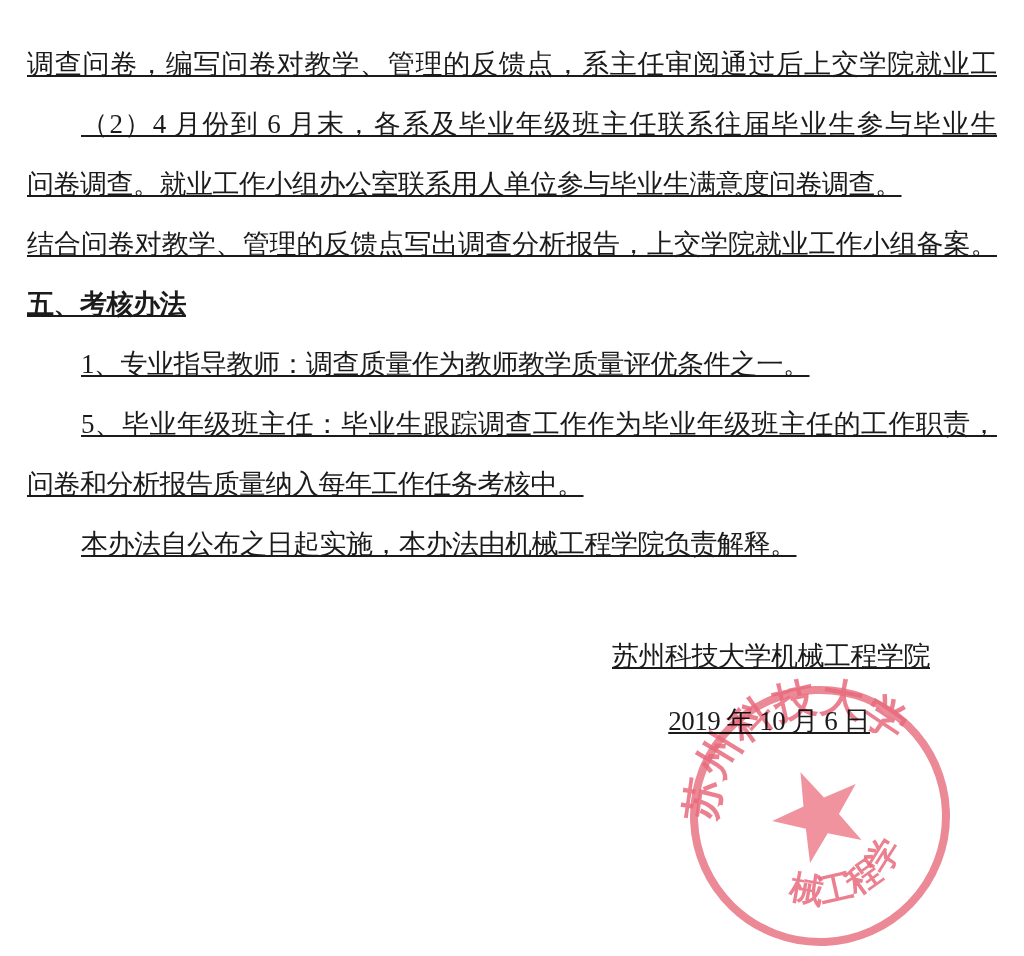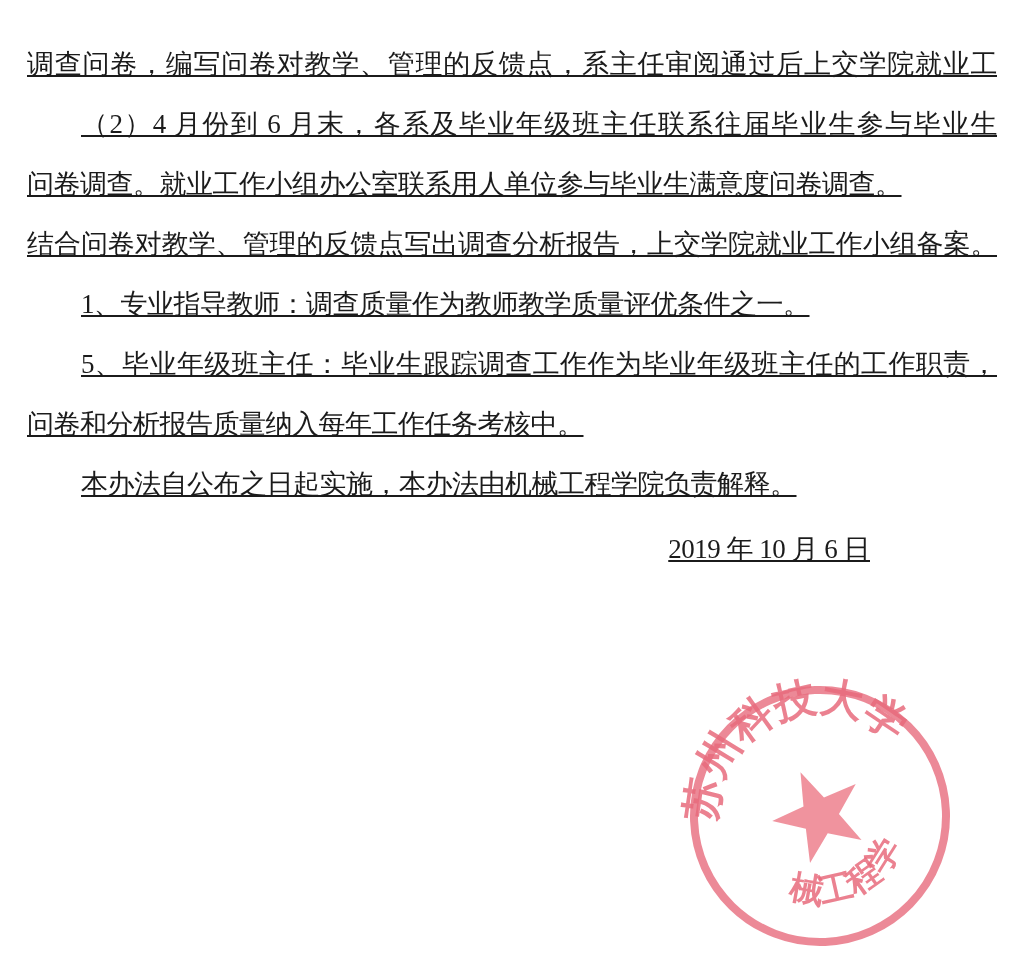--- a/index.html
+++ b/index.html
@@ -69,24 +69,26 @@
   }
 </style>
 </head>
 <body>
 
 <div class="page">
   <div class="line justify">调查问卷，编写问卷对教学、管理的反馈点，系主任审阅通过后上交学院就业工</div>
   <div class="line justify indent">（2）4 月份到 6 月末，各系及毕业年级班主任联系往届毕业生参与毕业生</div>
   <div class="line">问卷调查。就业工作小组办公室联系用人单位参与毕业生满意度问卷调查。</div>
   <div class="line justify">结合问卷对教学、管理的反馈点写出调查分析报告，上交学院就业工作小组备案。</div>
+  <div class="line heading">五、考核办法</div>
   <div class="line indent">1、专业指导教师：调查质量作为教师教学质量评优条件之一。</div>
   <div class="line justify indent">5、毕业年级班主任：毕业生跟踪调查工作作为毕业年级班主任的工作职责，</div>
   <div class="line">问卷和分析报告质量纳入每年工作任务考核中。</div>
   <div class="line indent">本办法自公布之日起实施，本办法由机械工程学院负责解释。</div>
+  <div class="line signature">苏州科技大学机械工程学院</div>
   <div class="line date">2019 年 10 月 6 日</div>
 </div>
 
 <svg class="seal" viewBox="0 0 300 300" xmlns="http://www.w3.org/2000/svg" aria-hidden="true">
   <g transform="rotate(-24 150 150)">
     <circle cx="150" cy="150" r="126" fill="none" stroke="#e4566a" stroke-width="8" stroke-opacity="0.8"></circle>
     <defs>
       <path id="sealTopArc" d="M 52.3 185.6 A 104 104 0 1 1 247.7 185.6" fill="none"></path>
       <path id="sealBottomArc" d="M 79.6 199.3 A 86 86 0 0 0 220.4 199.3" fill="none"></path>
     </defs>

